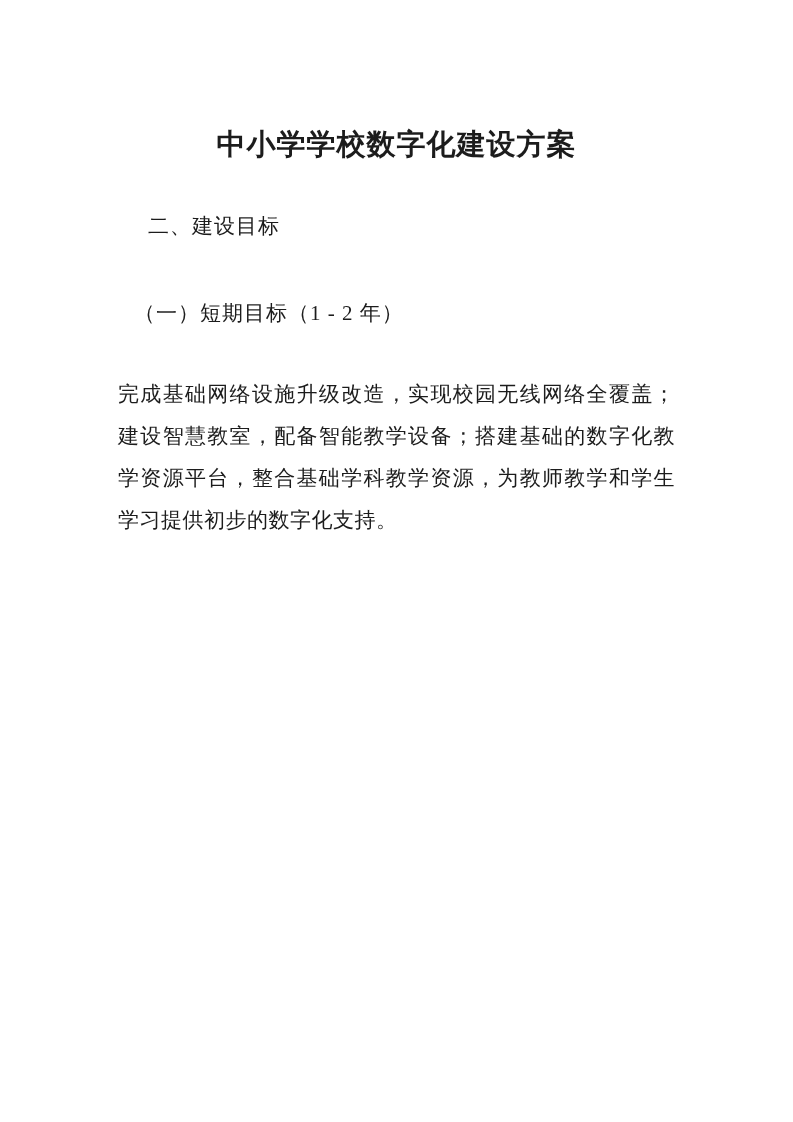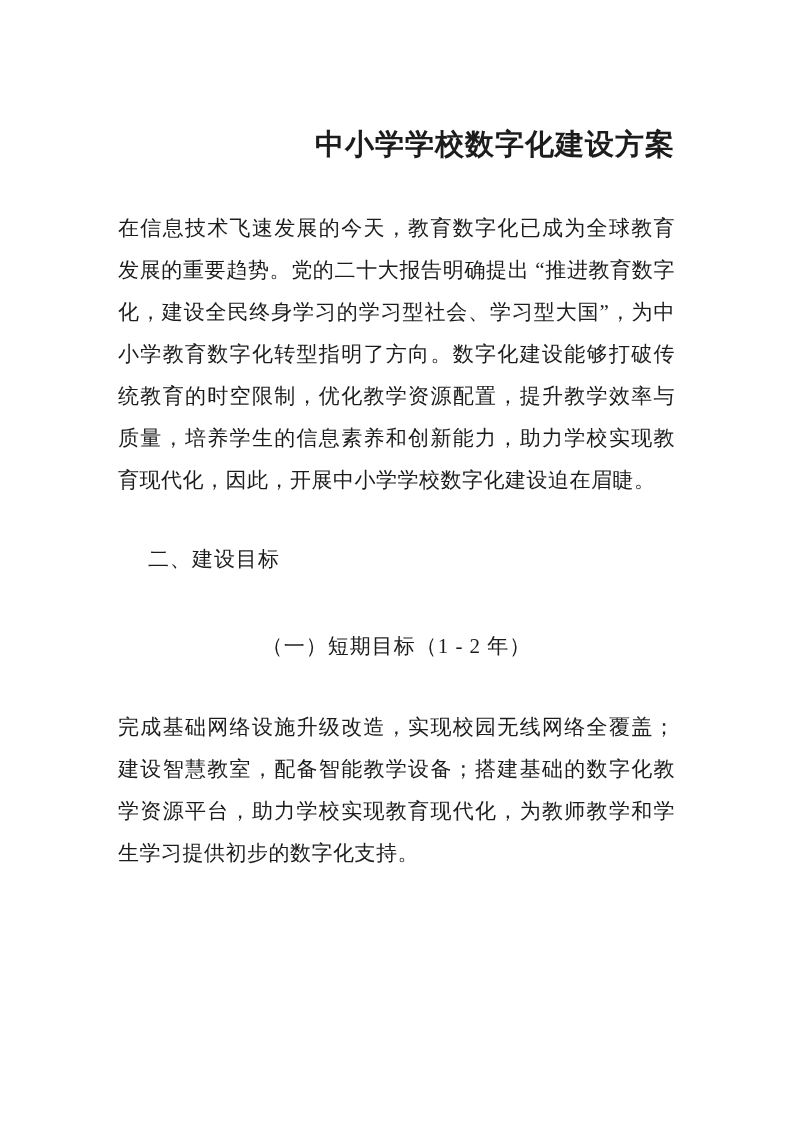--- a/index.html
+++ b/index.html
@@ -19,61 +19,59 @@
     padding: 0 118px;
     background: #ffffff;
     color: #1c1c1c;
     font-family: "Liberation Serif", serif;
   }
   .doc-title {
     margin: 120px 0 0 0;
     font-size: 29px;
     line-height: 48px;
     font-weight: bold;
-    text-align: right;
+    text-align: center;
     letter-spacing: 1px;
   }
   .section-heading {
     margin: 66px 0 0 0;
     font-size: 21px;
     line-height: 42px;
     font-weight: normal;
     letter-spacing: 1px;
   }
   .section-heading.goals {
     margin-top: 37px;
     margin-left: 30px;
   }
   .subsection-heading {
-    margin: 45px 0 0 0;
+    margin: 45px 0 0 16px;
     font-size: 21px;
     line-height: 42px;
     font-weight: normal;
     letter-spacing: 1px;
-    text-align: center;
   }
   .body-paragraph {
     margin: 39px 0 0 0;
     font-size: 21px;
     line-height: 42px;
     letter-spacing: 0.5px;
     text-align: justify;
     text-align-last: left;
     text-justify: inter-ideograph;
   }
 </style>
 </head>
 <body>
 
 <div class="page">
 
   <h1 class="doc-title">中小学学校数字化建设方案</h1>
 
 
-  <p class="body-paragraph">在信息技术飞速发展的今天，教育数字化已成为全球教育发展的重要趋势。党的二十大报告明确提出 “推进教育数字化，建设全民终身学习的学习型社会、学习型大国”，为中小学教育数字化转型指明了方向。数字化建设能够打破传统教育的时空限制，优化教学资源配置，提升教学效率与质量，培养学生的信息素养和创新能力，助力学校实现教育现代化，因此，开展中小学学校数字化建设迫在眉睫。</p>
 
   <h2 class="section-heading goals">二、建设目标</h2>
 
   <h3 class="subsection-heading">（一）短期目标（1 - 2 年）</h3>
 
-  <p class="body-paragraph">完成基础网络设施升级改造，实现校园无线网络全覆盖；建设智慧教室，配备智能教学设备；搭建基础的数字化教学资源平台，助力学校实现教育现代化，为教师教学和学生学习提供初步的数字化支持。</p>
+  <p class="body-paragraph">完成基础网络设施升级改造，实现校园无线网络全覆盖；建设智慧教室，配备智能教学设备；搭建基础的数字化教学资源平台，整合基础学科教学资源，为教师教学和学生学习提供初步的数字化支持。</p>
 
 </div>
 
 </body></html>

